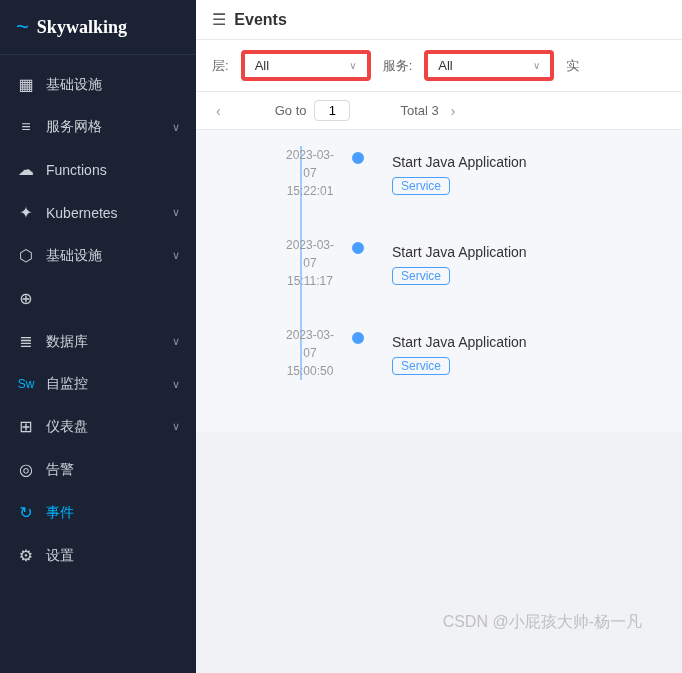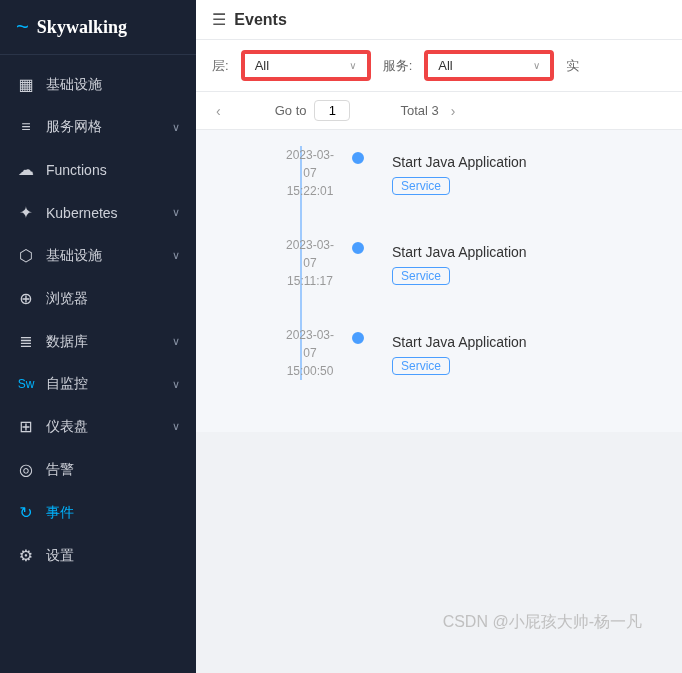--- a/index.html
+++ b/index.html
@@ -303,21 +303,20 @@
     </div>
 
     <div class="nav-item">
       <span class="nav-icon">⬡</span>
       <span class="nav-label">基础设施</span>
       <span class="chevron">∨</span>
     </div>
 
     <div class="nav-item">
       <span class="nav-icon">⊕</span>
-      <span class="nav-label">浏览器</span>
     </div>
 
     <div class="nav-item">
       <span class="nav-icon">≣</span>
       <span class="nav-label">数据库</span>
       <span class="chevron">∨</span>
     </div>
 
     <div class="nav-item">
       <span class="nav-icon" style="font-size:12px;font-weight:normal;color:#00b4ff;">Sw</span>

